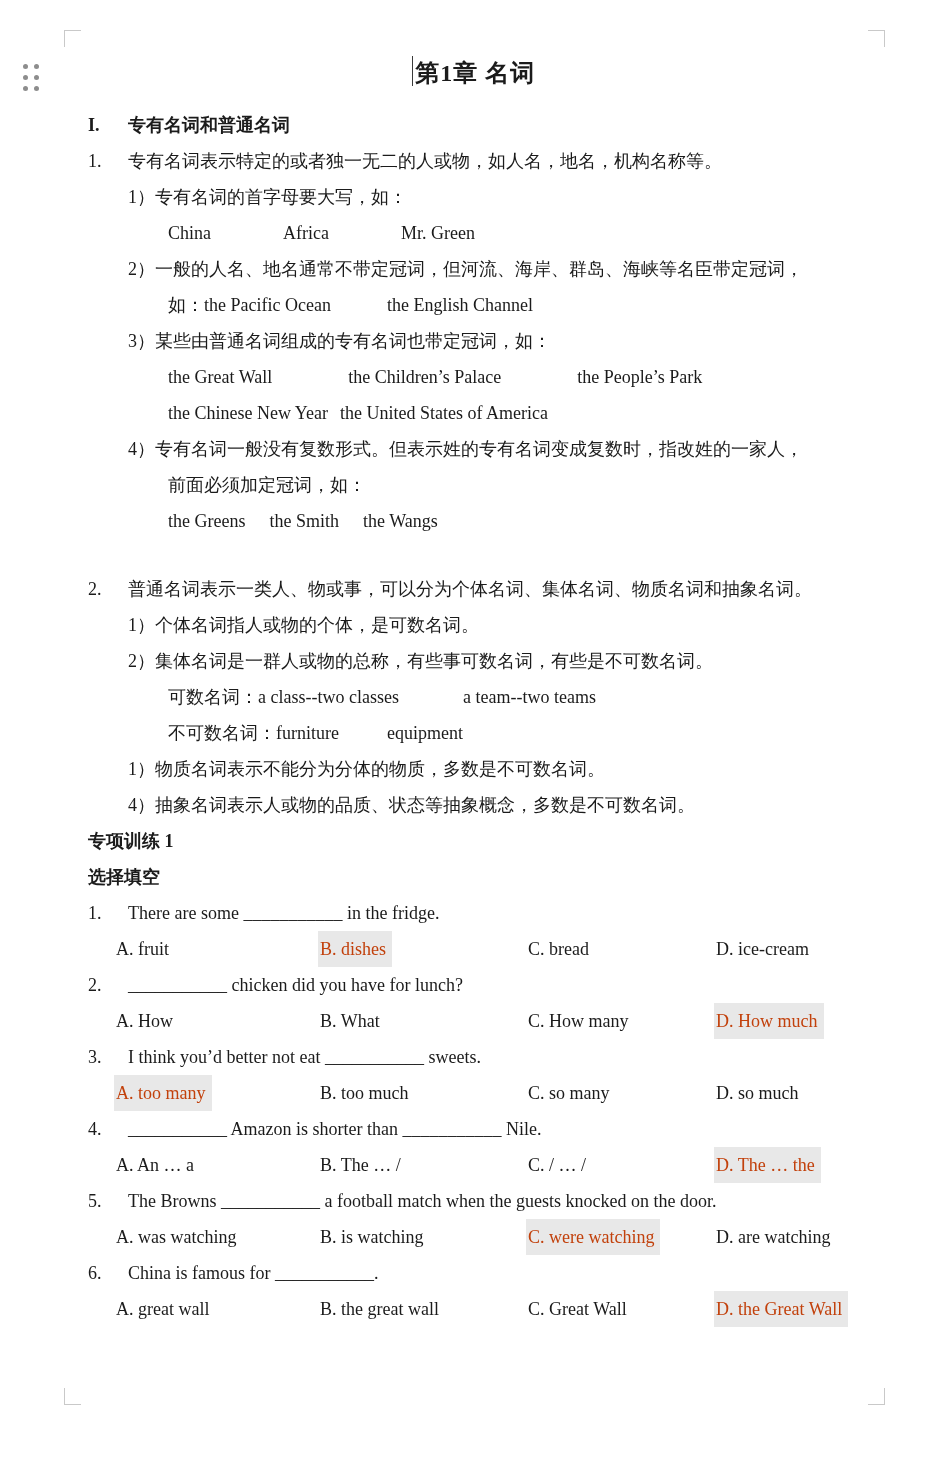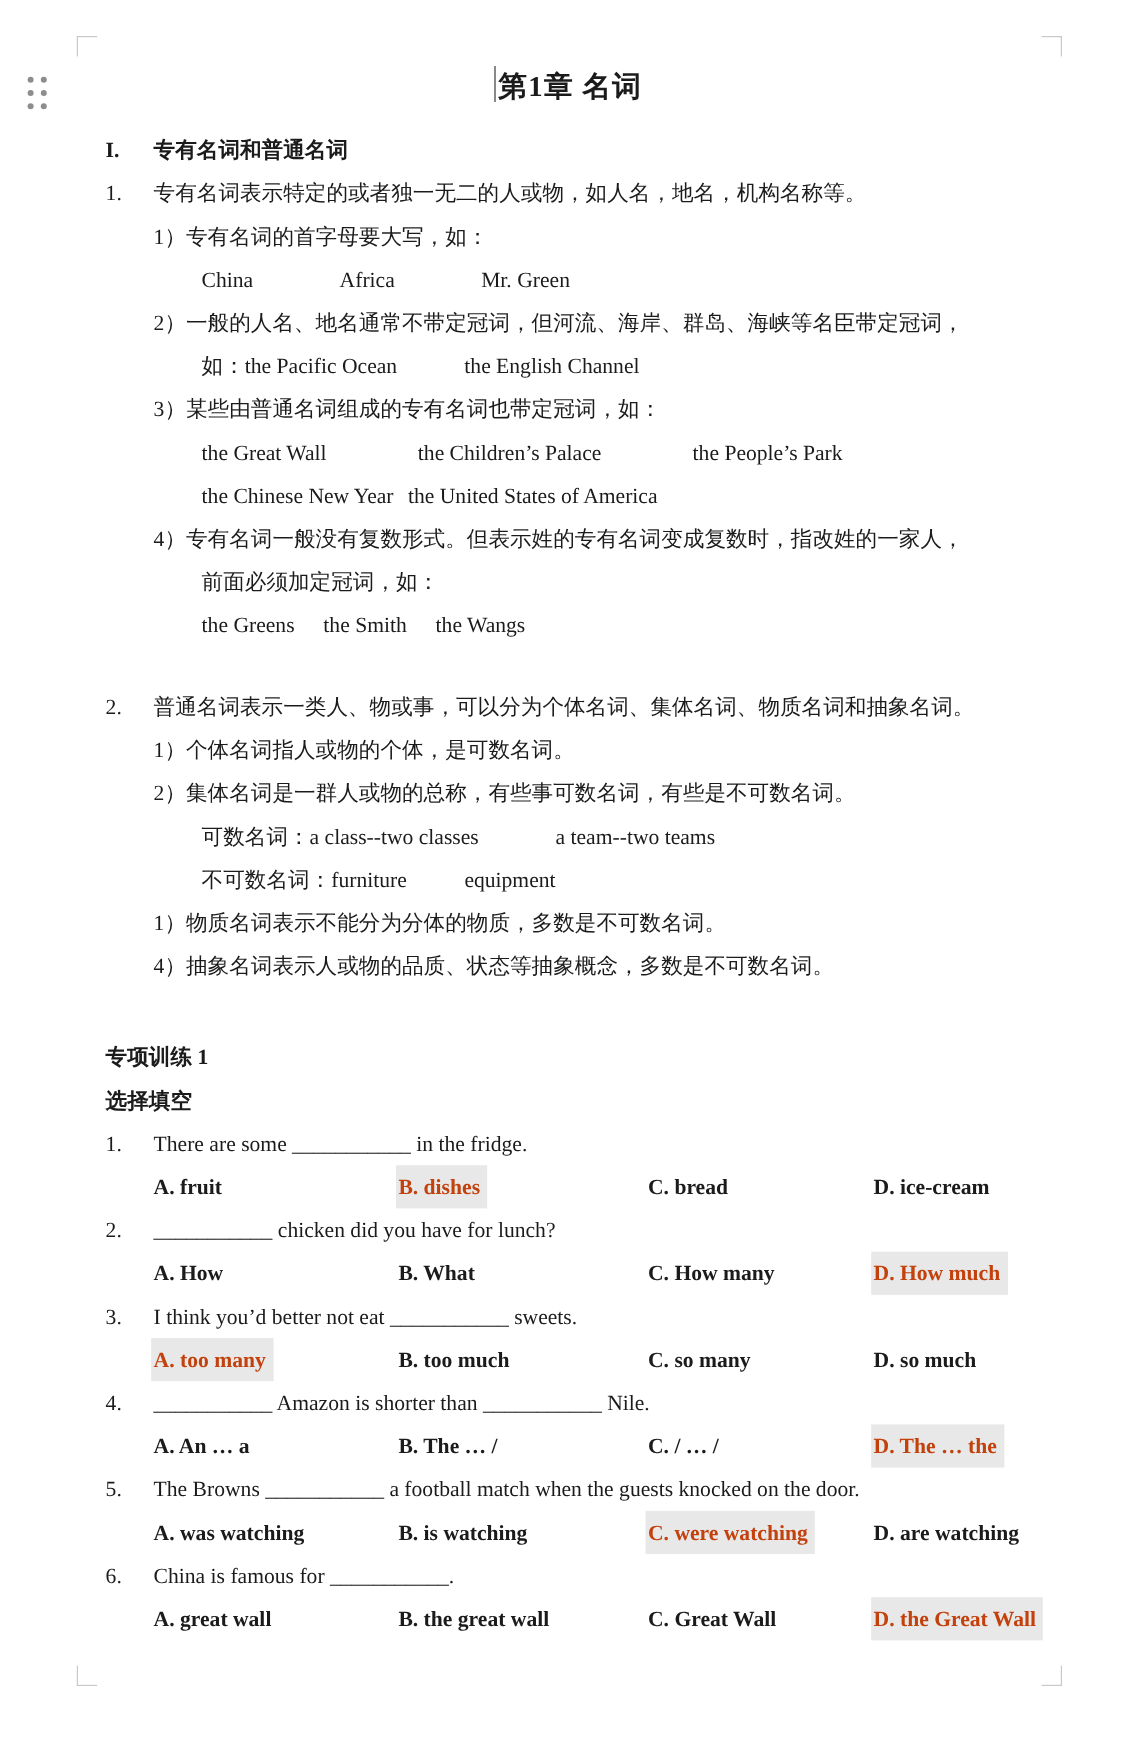--- a/index.html
+++ b/index.html
@@ -27,23 +27,23 @@
 
   .content { margin:13px 56px 0 88px; font-size:18px; line-height:36px; }
   .row { position:relative; margin-left:40px; }
   .row .num { position:absolute; left:-40px; top:0; }
   .bold { font-weight:bold; }
   .indent2 { margin-left:80px; }
   .ex { display:flex; }
   .g24 { gap:12px; } .g40 { gap:24px; } .g48 { gap:48px; }
   .g56 { gap:56px; } .g64 { gap:64px; } .g72 { gap:72px; } .g76 { gap:76px; }
   .sp32 { margin-top:32px; }
-  .sp40 { margin-top:40px; }
-
-  .opts { display:grid; grid-template-columns:204px 208px 188px 1fr; margin-left:40px;font-weight:bold; }
+  .sp40 { }
+
+  .opts { display:grid; grid-template-columns:204px 208px 188px 1fr; margin-left:28px; }
   .opt  { justify-self:start; }
   .answer { color:#c2410c; background:#e8e8e8; padding:0 6px 0 2px; margin-left:-2px; }
 </style>
 </head>
 <body>
 
 <div class="page">
 
   <div class="crop tl"></div>
   <div class="crop tr"></div>

